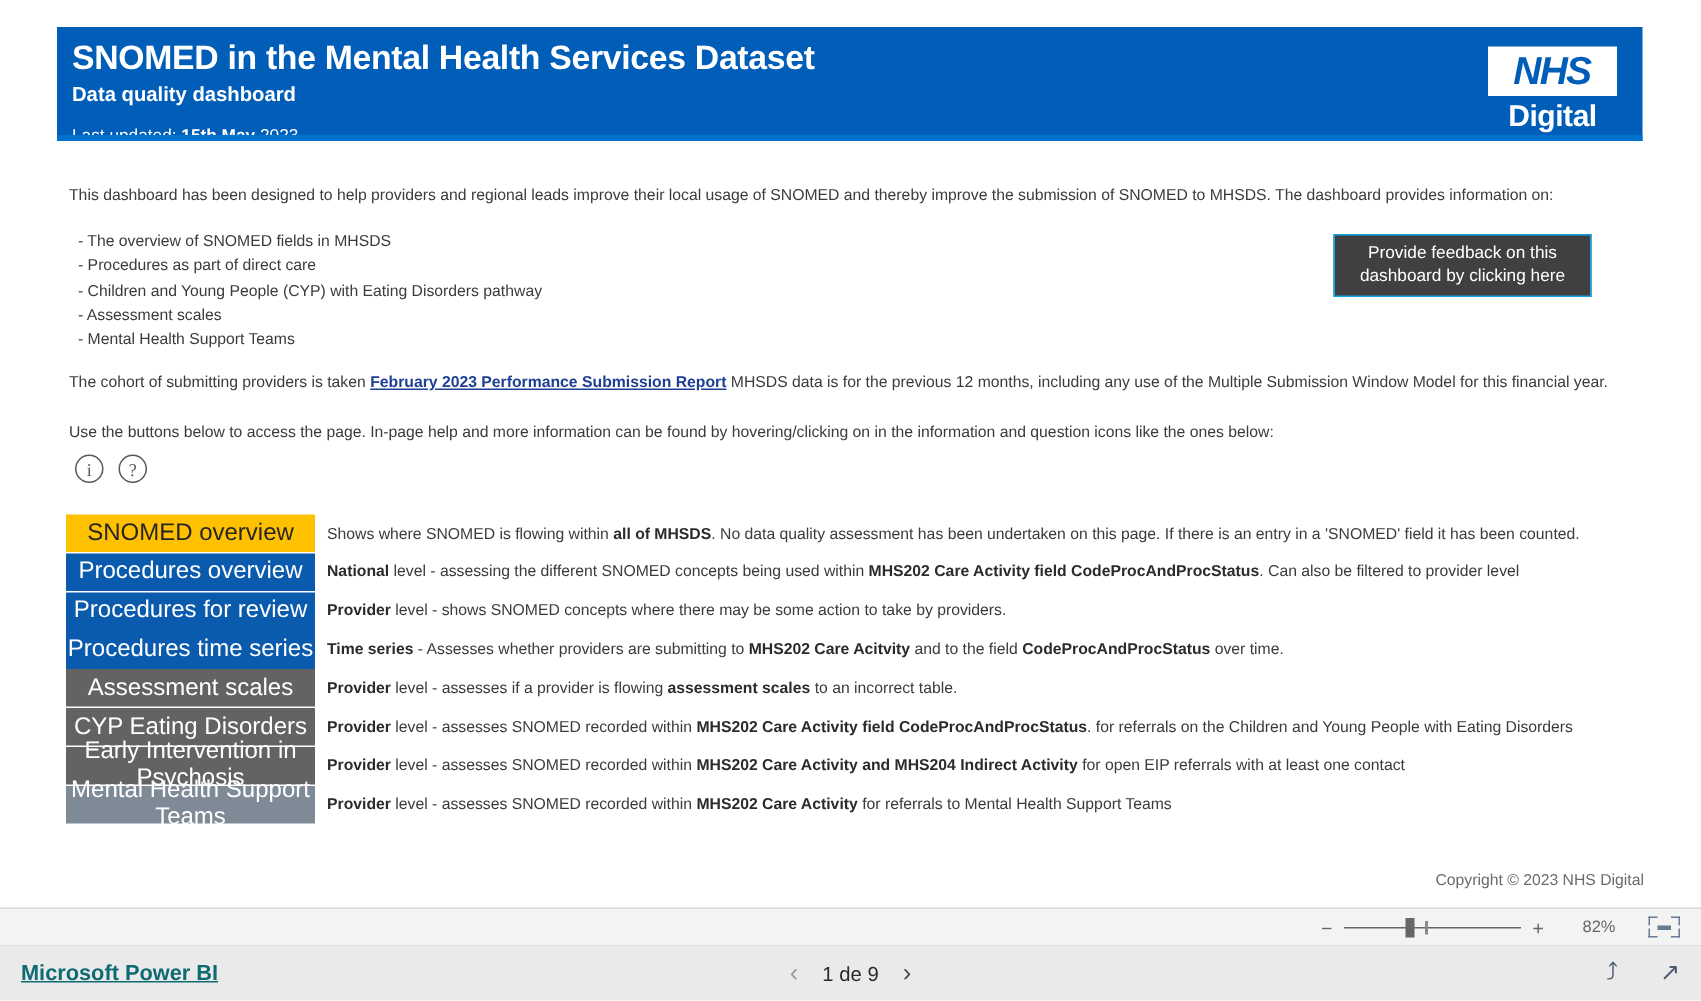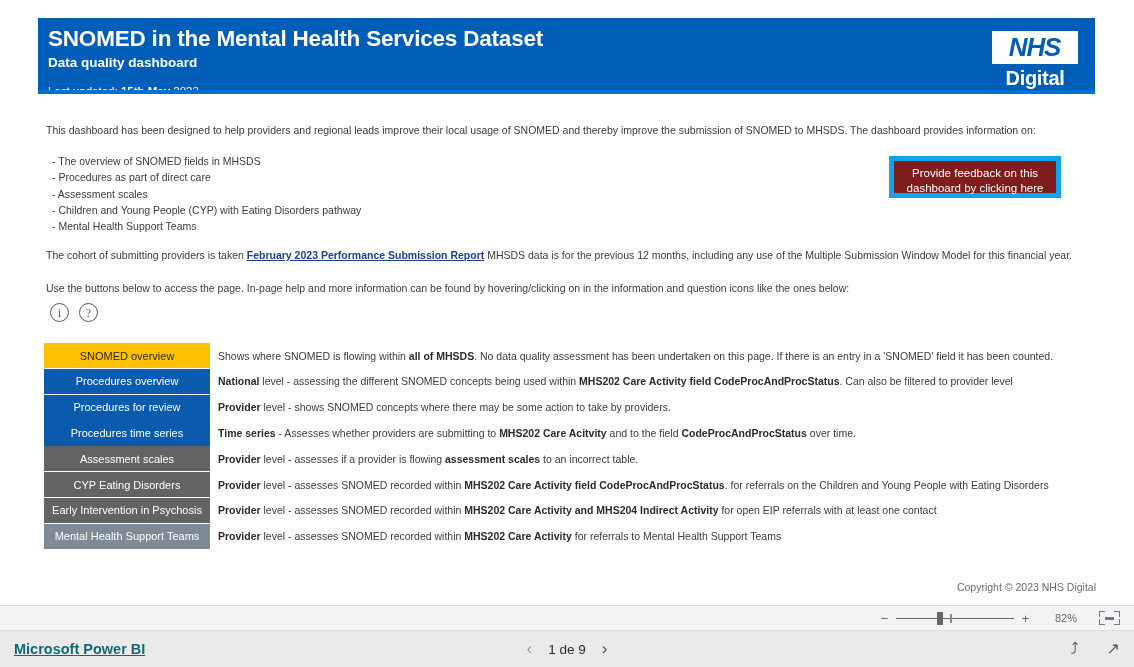--- a/index.html
+++ b/index.html
@@ -148,22 +148,22 @@
     box-sizing: border-box;
   }
 
   
   #feedback-button {
     position: absolute;
     left: 889px;
     top: 156px;
     width: 172px;
     height: 42px;
-    background: #7f1d1d;
-    border: 5px solid #0ea5e9;
+    background: #404040;
+    border: 1px solid #0ea5e9;
     color: #ffffff;
     font-size: 11.5px;
     line-height: 15px;
     text-align: center;
     box-sizing: border-box;
     padding-top: 5px;
     cursor: pointer;
   }
 
   
@@ -178,21 +178,21 @@
     align-items: stretch;
     height: 25.3px;
     margin-bottom: 0.5px;
   }
   .nav-btn {
     width: 166px;
     flex: 0 0 166px;
     display: flex;
     align-items: center;
     justify-content: center;
-    font-size: 11px;
+    font-size: 16px;
     color: #ffffff;
     cursor: pointer;
     box-sizing: border-box;
     text-align: center;
   }
   .nav-btn.amber { background: #FFC000; color: #262626; }
   .nav-btn.blue  { background: #0A5AAE; }
   .nav-btn.grey  { background: #636363; }
   .nav-btn.grey-light { background: #7e8a96; }
   .nav-desc {
@@ -365,22 +365,22 @@
     </div>
 
     <div id="banner-underline"></div>
   </div>
 
   <div id="intro-paragraph" class="body-text">This dashboard has been designed to help providers and regional leads improve their local usage of SNOMED and thereby improve the submission of SNOMED to MHSDS. The dashboard provides information on:</div>
 
   <div id="bullet-list">
     <div>- The overview of SNOMED fields in MHSDS</div>
     <div>- Procedures as part of direct care</div>
+    <div>- Children and Young People (CYP) with Eating Disorders pathway</div>
     <div>- Assessment scales</div>
-    <div>- Children and Young People (CYP) with Eating Disorders pathway</div>
     <div>- Mental Health Support Teams</div>
   </div>
 
   <div id="feedback-button">
     <div>Provide feedback on this</div>
     <div>dashboard by clicking here</div>
   </div>
 
   <div id="cohort-paragraph" class="body-text"><span>The cohort of submitting providers is taken </span><a href="#">February 2023 Performance Submission Report</a><span>  MHSDS data is for the previous 12 months, including any use of the Multiple Submission Window Model for this financial year.</span></div>
 

